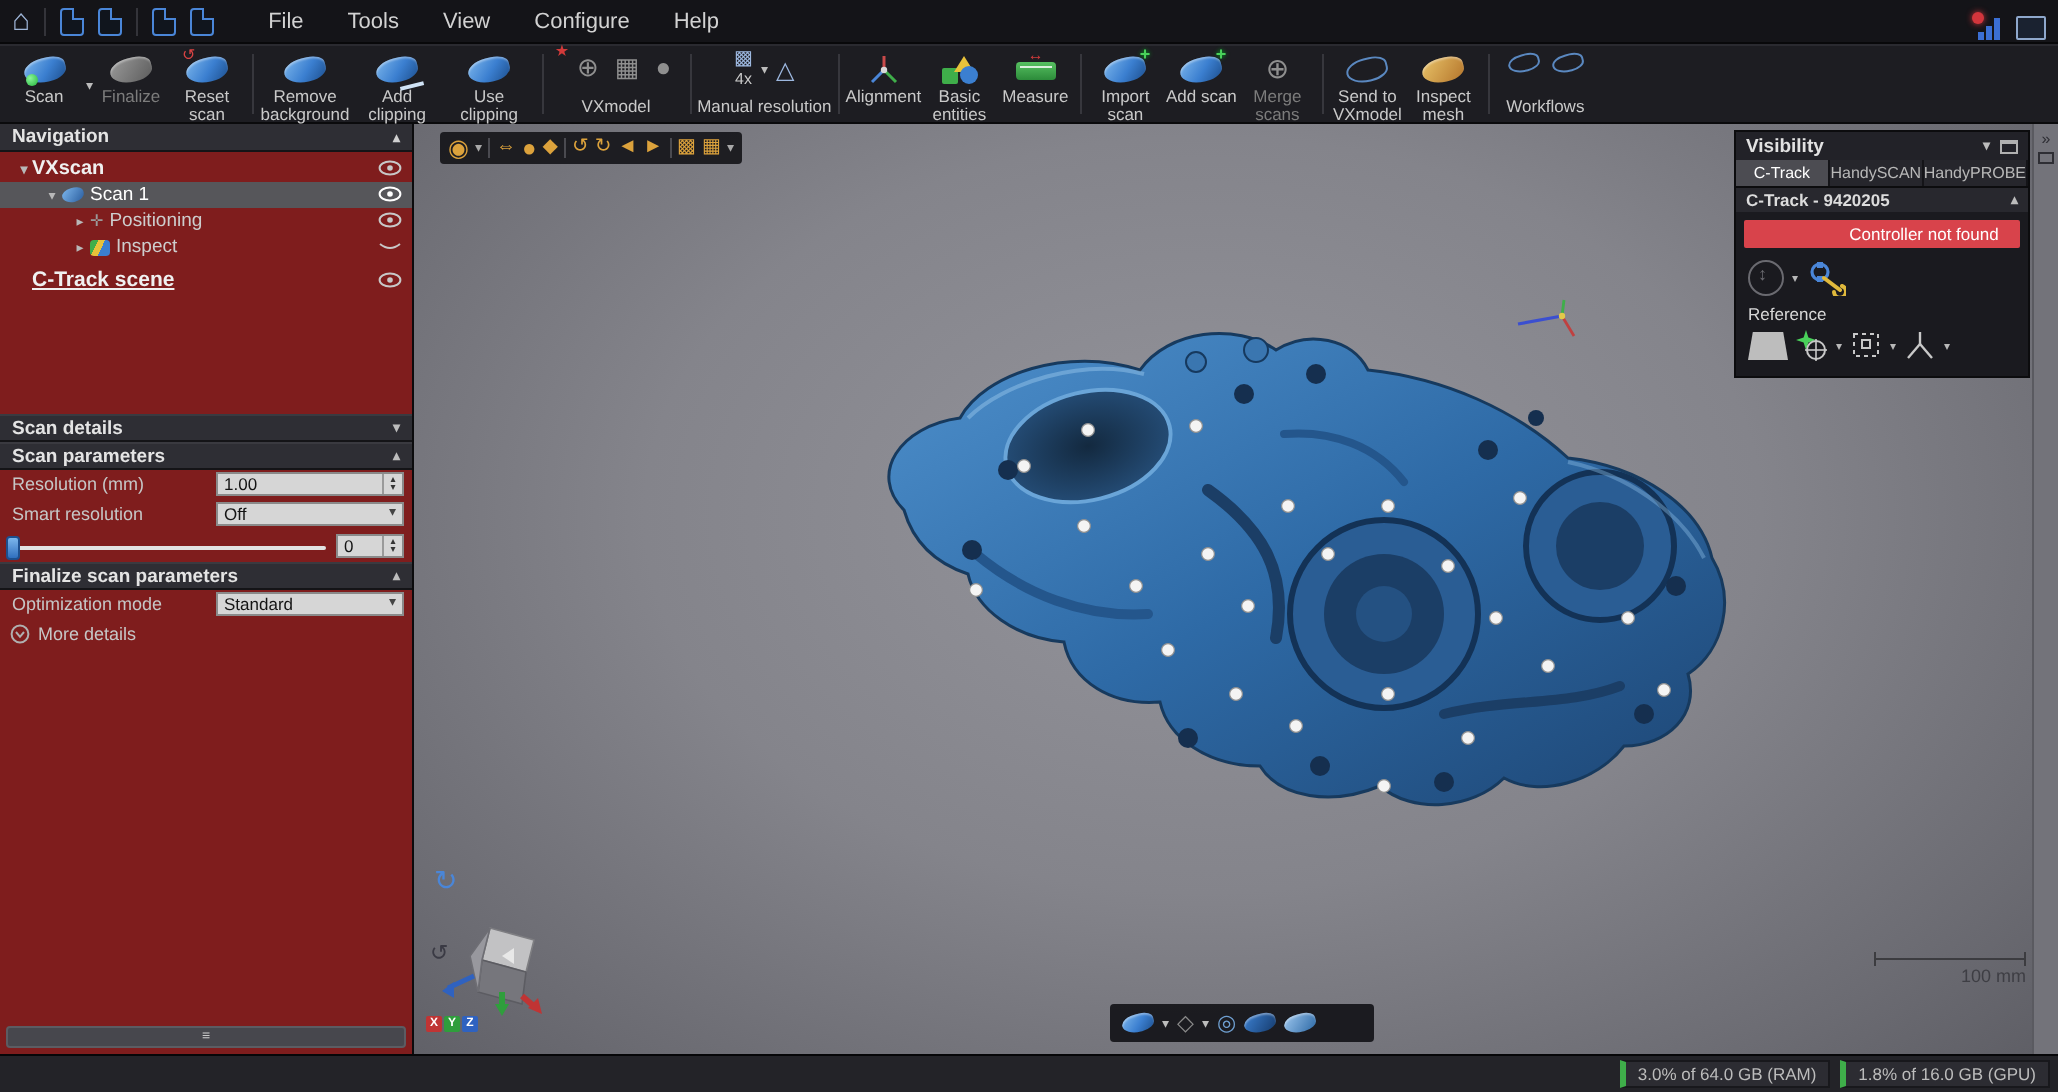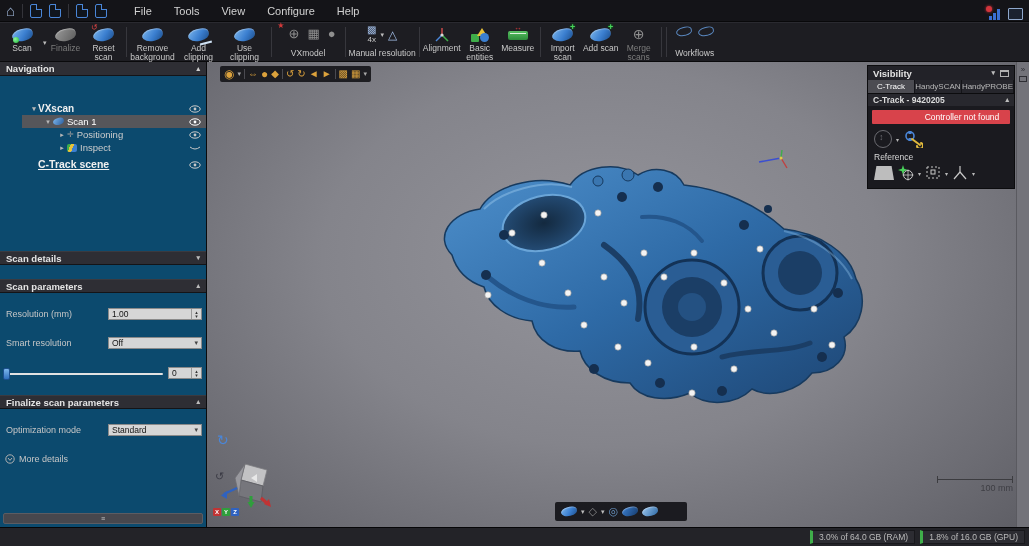--- a/index.html
+++ b/index.html
@@ -54,26 +54,26 @@
   .ruler-ico { width:20px; height:9px; background:linear-gradient(#57c061,#2c8b3a); border-radius:2px; position:relative; }
   .ruler-ico::after { content:""; position:absolute; left:2px; right:2px; top:2px; height:1px; background:rgba(255,255,255,.8); }
   .ruler-arrow { position:absolute; top:-7px; left:0; right:0; color:#d23a3a; font-size:8px; text-align:center; }
   .entities-ico { position:relative; width:18px; height:14px; }
   .ent-tri { position:absolute; left:6px; top:0; width:0; height:0; border-left:5px solid transparent; border-right:5px solid transparent; border-bottom:8px solid #e8c23a; }
   .ent-sq { position:absolute; left:0; bottom:0; width:8px; height:8px; background:#3fae4a; border-radius:1px; }
   .ent-ci { position:absolute; right:0; bottom:0; width:9px; height:9px; border-radius:50%; background:#3b7fd0; }
   .plus-green { color:#49d15a; font-weight:bold; font-size:9px; position:absolute; right:-2px; top:-3px; text-shadow:0 0 2px #0a2; }
 
   
-  .leftpanel { position:absolute; left:0; top:62px; width:207px; height:465px; background:#0c4a6e;
-    border-right:1px solid #0b0b0d; display:flex; flex-direction:column;gap:14px; }
+  .leftpanel { position:absolute; left:0; top:62px; width:207px; height:465px; background:#7f1d1d;
+    border-right:1px solid #0b0b0d; display:flex; flex-direction:column; }
   .phead { height:14px; background:#2e2e34; border-bottom:1px solid #141417; color:#e4e4e4;
     font-size:9.5px; font-weight:bold; display:flex; align-items:center; justify-content:space-between; padding:0 6px; flex:none; }
   .phead .caret { color:#d0d0d0; }
-  .tree-wrap { height:147px; flex:none; position:relative; padding-top:12px;margin-left:22px; }
+  .tree-wrap { height:131px; flex:none; position:relative; padding-top:2px; }
   .trow { height:13px; display:flex; align-items:center; color:#cdcdcd; font-size:9.5px; position:relative; }
   .trow .eye { position:absolute; right:5px; top:2px; }
   .trow.root { font-weight:bold; color:#f0f0f0; font-size:10px; }
   .trow.selected { background:#56565a; color:#ffffff; }
   .trow .exp { width:8px; text-align:center; font-size:7px; color:#b8b8b8; }
   .mini-sheet { width:11px; height:7px; border-radius:50% 40% 50% 55%; transform:rotate(-14deg);
     background:linear-gradient(135deg,#7cb6ec,#2a5d9e); margin:0 3px 0 1px; }
   .mini-cross { color:#9a9a9a; font-size:8px; margin:0 3px 0 1px; }
   .mini-ent { width:10px; height:8px; margin:0 3px 0 1px; background:
      linear-gradient(115deg,#3fae4a 30%, #e8c23a 30% 55%, #3b7fd0 55%); border-radius:2px; }
@@ -323,20 +323,36 @@
         <div class="rbtn narrow disabled">
           <span class="ic">
               <span class="glyph-gray" style="font-size:14px;">⊕</span>
             </span>
           <span>Merge scans</span>
         </div>
       </div>
     </div>
     <div class="rsep"></div>
 
+    <div class="rgroup">
+      <div class="rgroup-row">
+        <div class="rbtn narrow">
+          <span class="ic">
+              <span class="sheet outline"></span>
+            </span>
+          <span>Send to VXmodel</span>
+        </div>
+        <div class="rbtn narrow">
+          <span class="ic">
+              <span class="sheet orange"></span>
+            </span>
+          <span>Inspect mesh</span>
+        </div>
+      </div>
+    </div>
     <div class="rsep"></div>
 
     <div class="rgroup">
       <div class="rgroup-row" style="gap:6px; padding:3px 6px 0 6px;">
         <span class="sheet outline small"></span>
         <span class="sheet outline small"></span>
       </div>
       <span class="glabel">Workflows</span>
     </div>
   </div>

